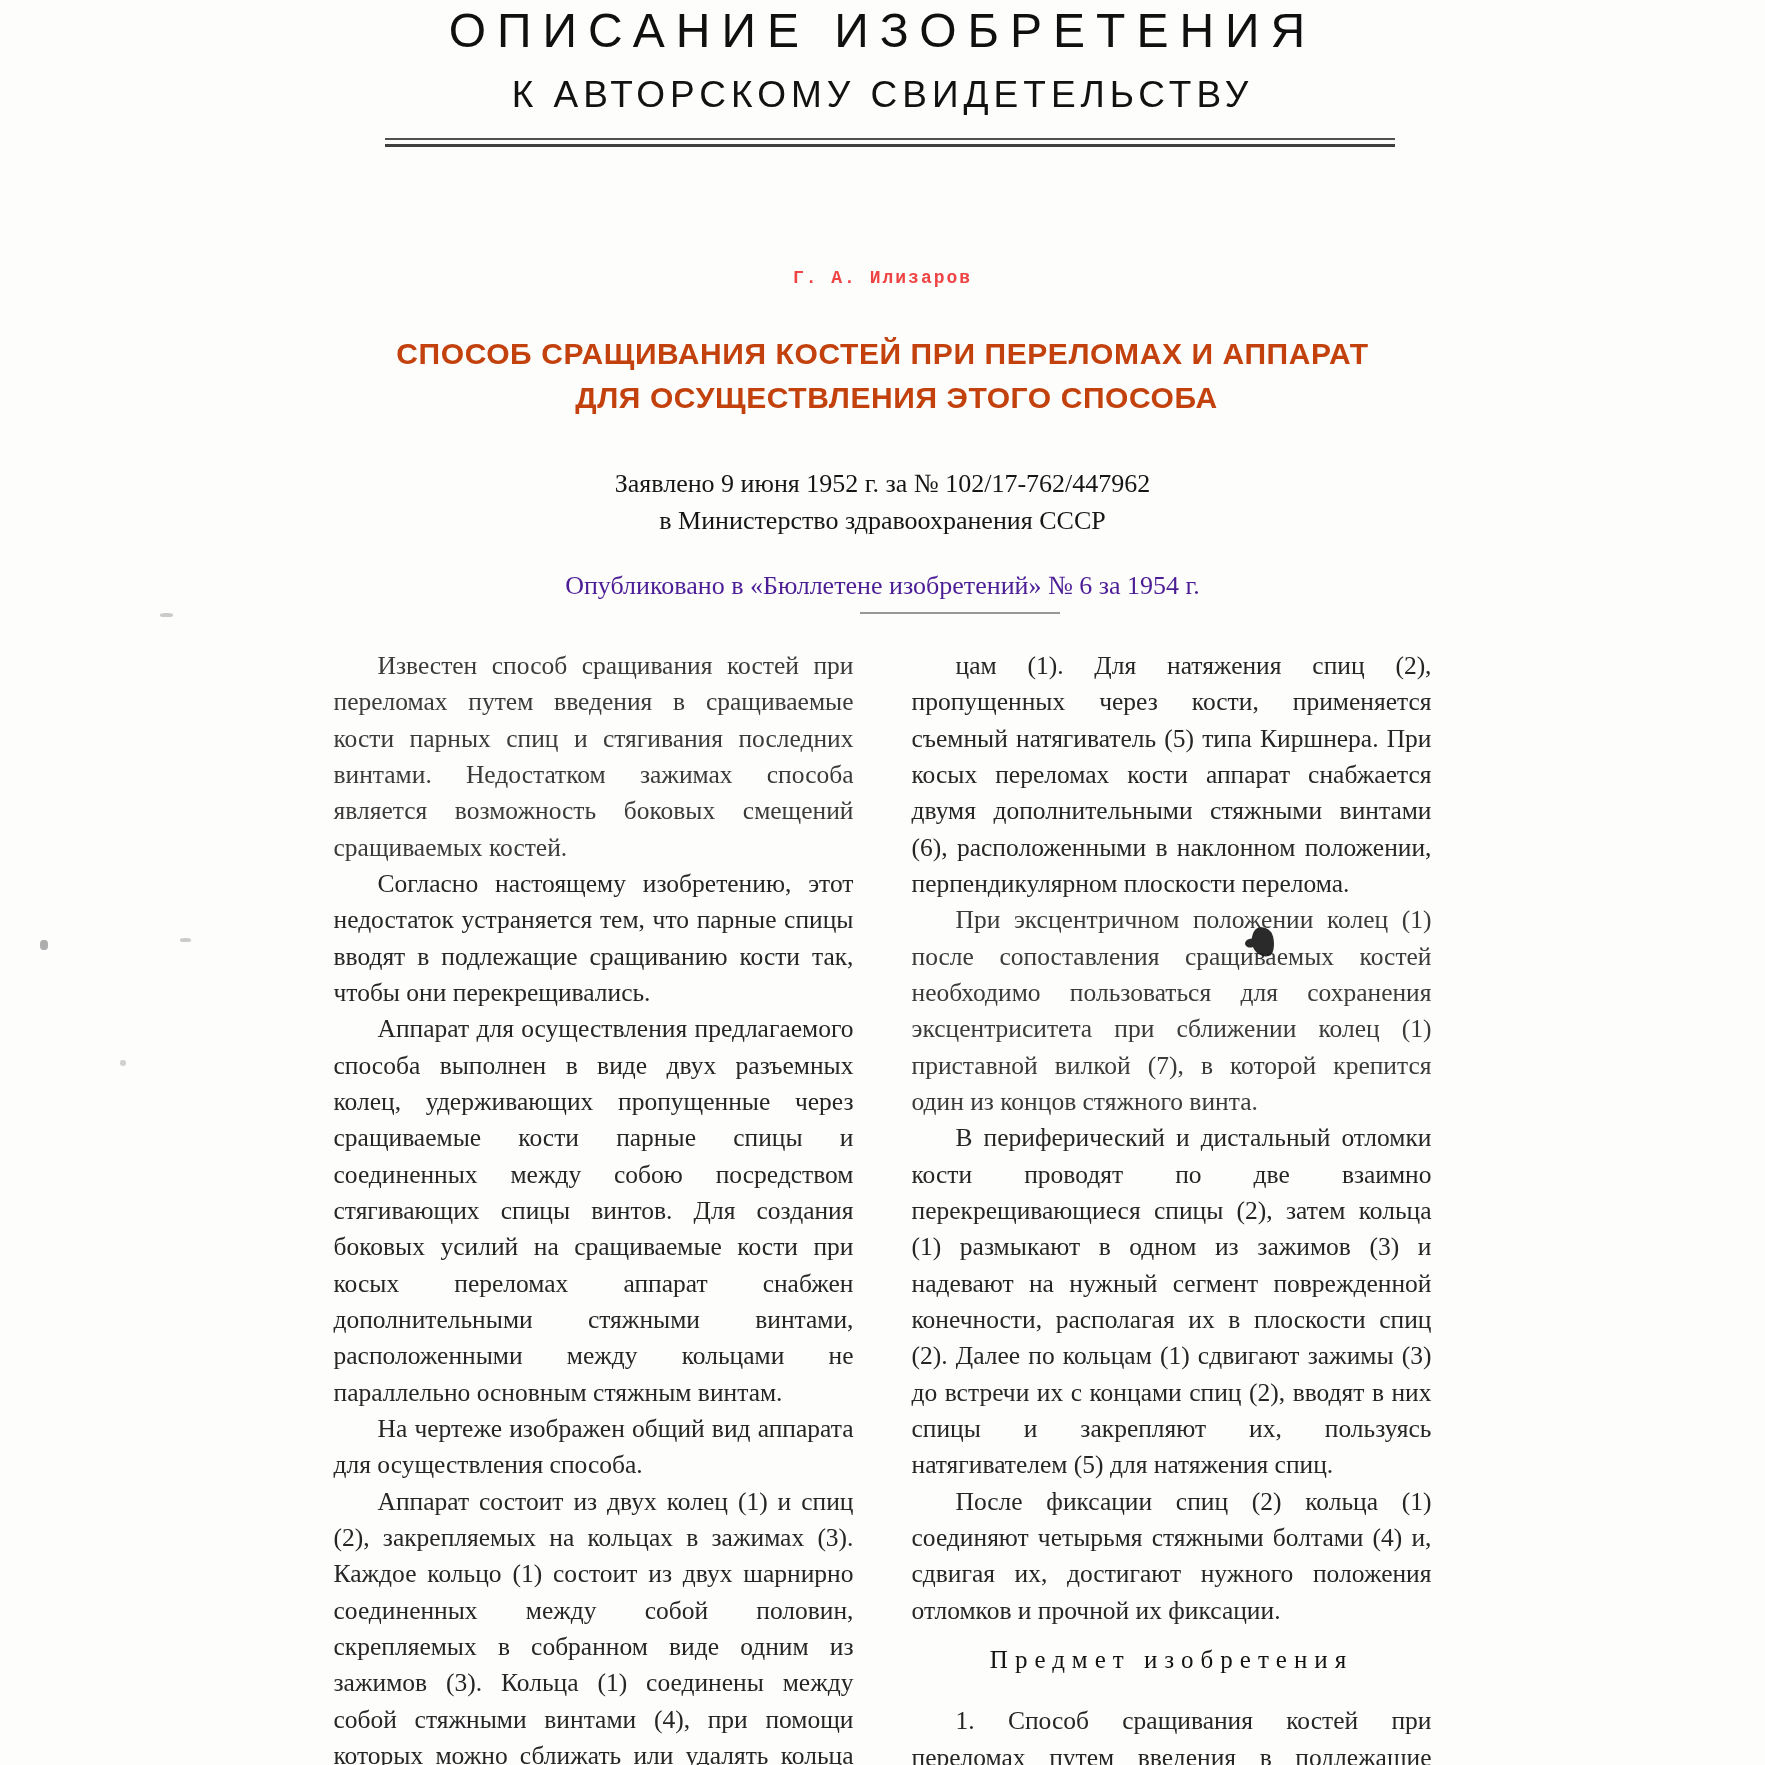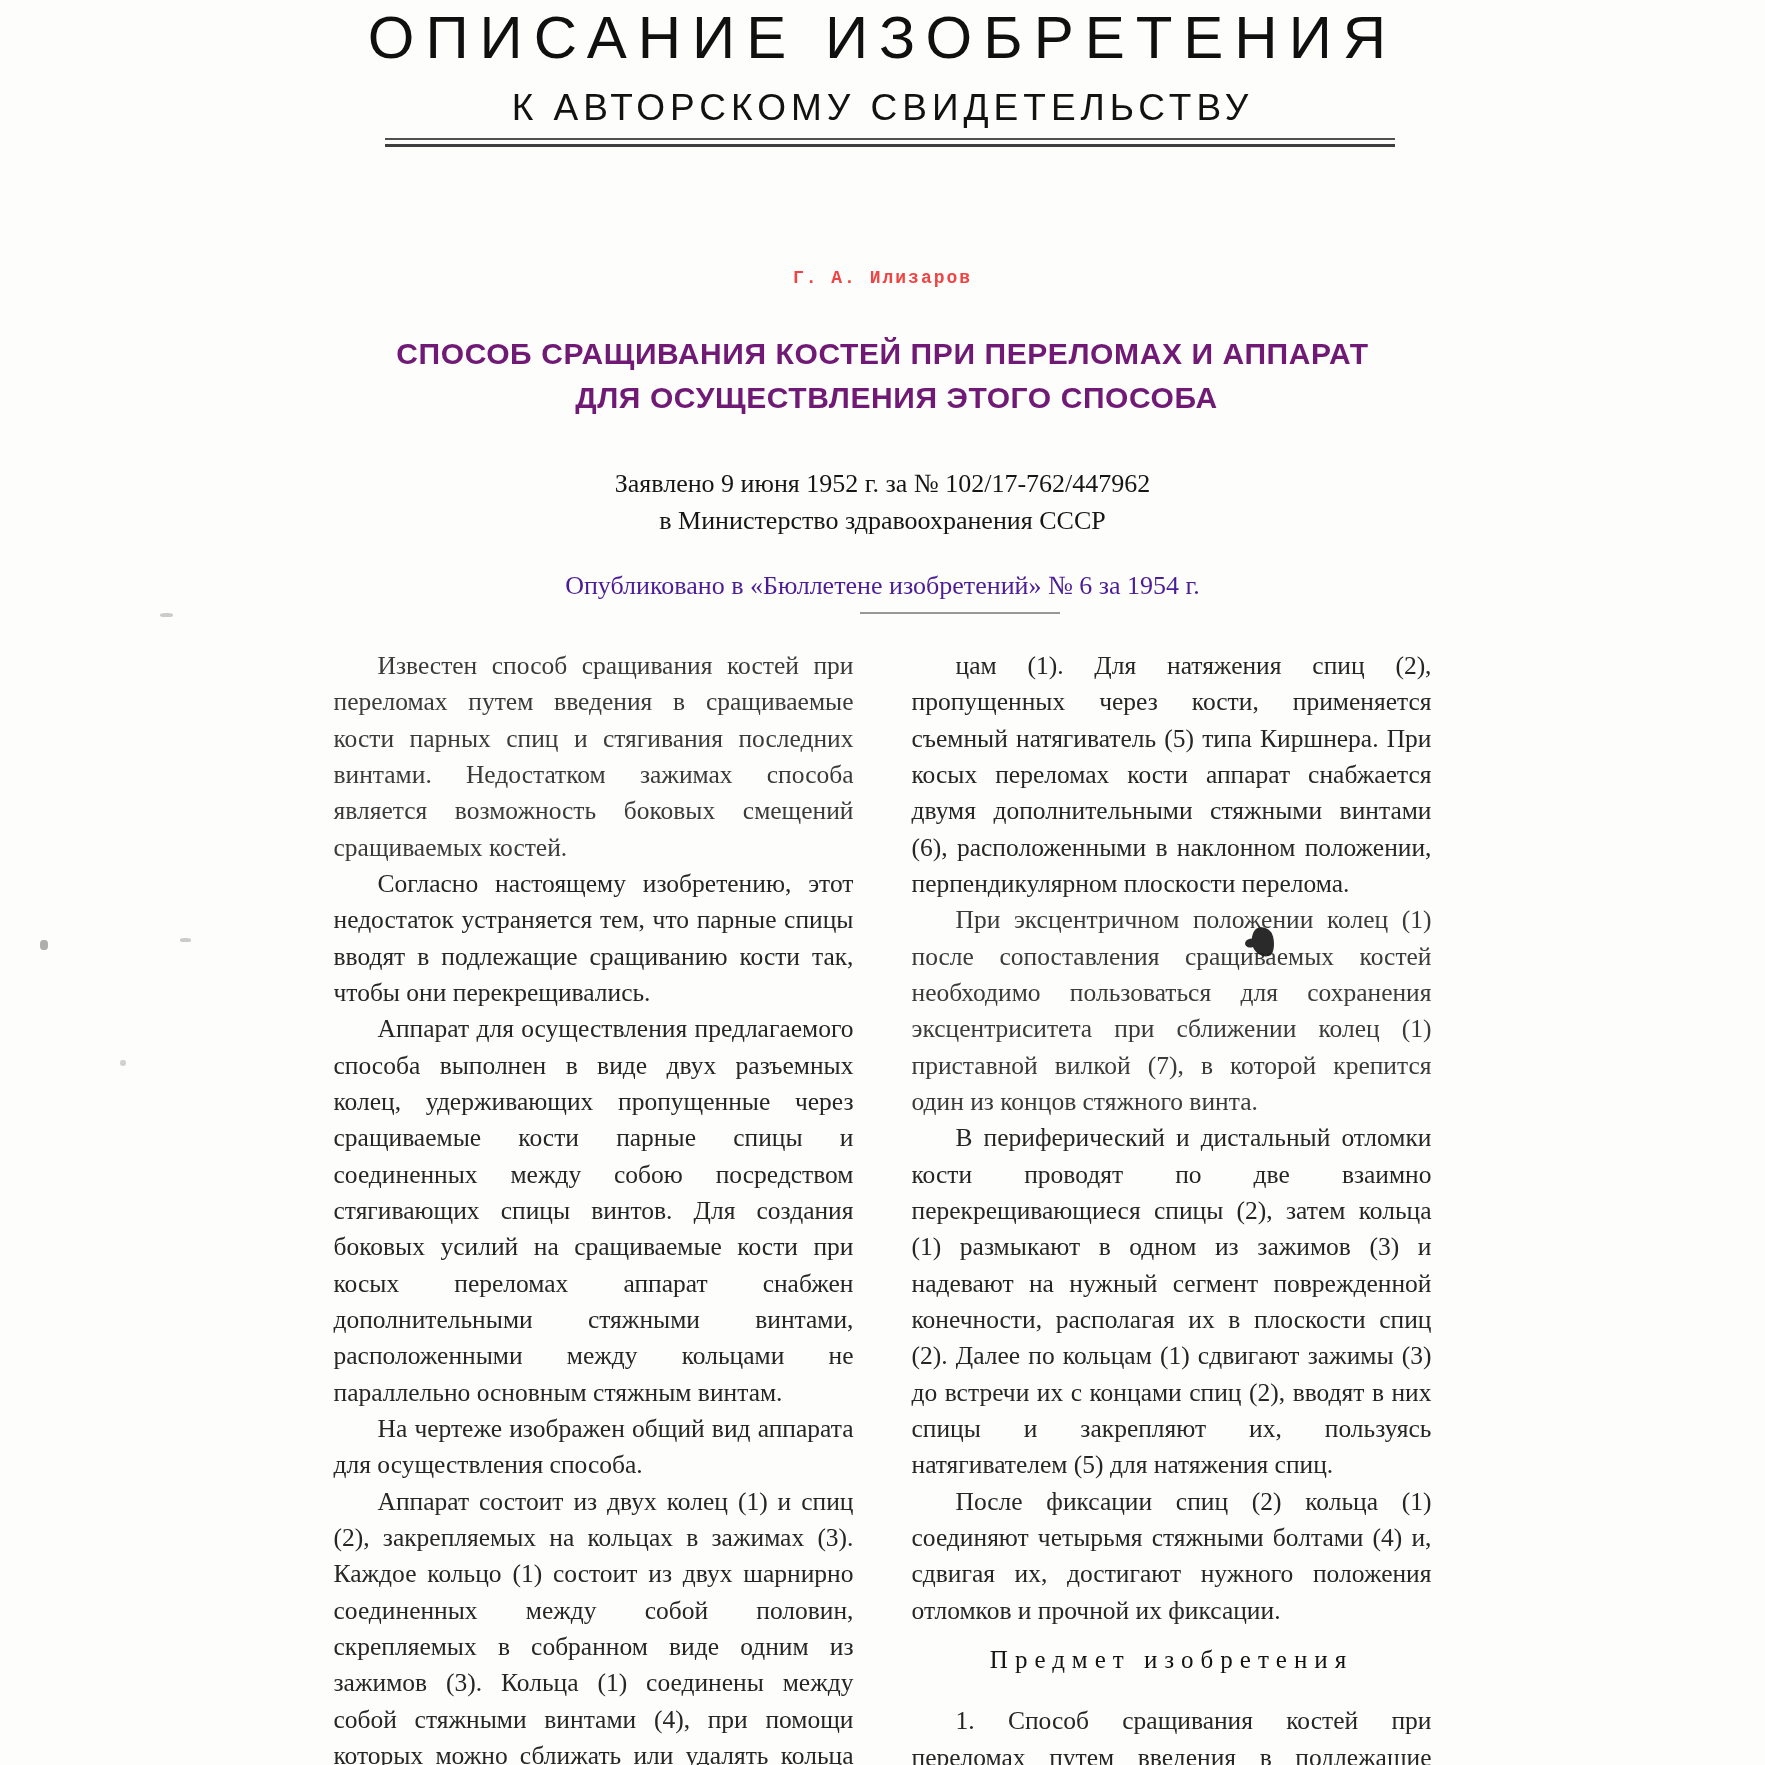--- a/index.html
+++ b/index.html
@@ -30,21 +30,21 @@
   
   .masthead {
     position: absolute;
     left: 0;
     top: 0;
     width: 1765px;
     text-align: center;
   }
   .mast-title {
     font-family: "Liberation Sans", "DejaVu Sans", sans-serif;
-    font-size: 60px;
+    font-size: 48px;
     letter-spacing: 11px;
     font-weight: 400;
     line-height: 1.05;
     padding-top: 6px;
     color: #101010;
     white-space: nowrap;
   }
   .mast-sub {
     font-family: "Liberation Sans", "DejaVu Sans", sans-serif;
     font-size: 37px;
@@ -90,21 +90,21 @@
     letter-spacing: 2px;
     color: #ef4444;
   }
   .inv-title {
     font-family: "Liberation Sans", "DejaVu Sans", sans-serif;
     font-size: 30px;
     font-weight: 700;
     letter-spacing: .6px;
     line-height: 1.46;
     margin-top: 44px;
-    color: #701a75;
+    color: #c2410c;
   }
   .inv-title .l2 { display: block; padding-left: 28px; }
   .filed {
     font-size: 26px;
     line-height: 1.42;
     margin-top: 46px;
     color: #161616;
   }
   .filed .l2 { display: block; }
   .published {

